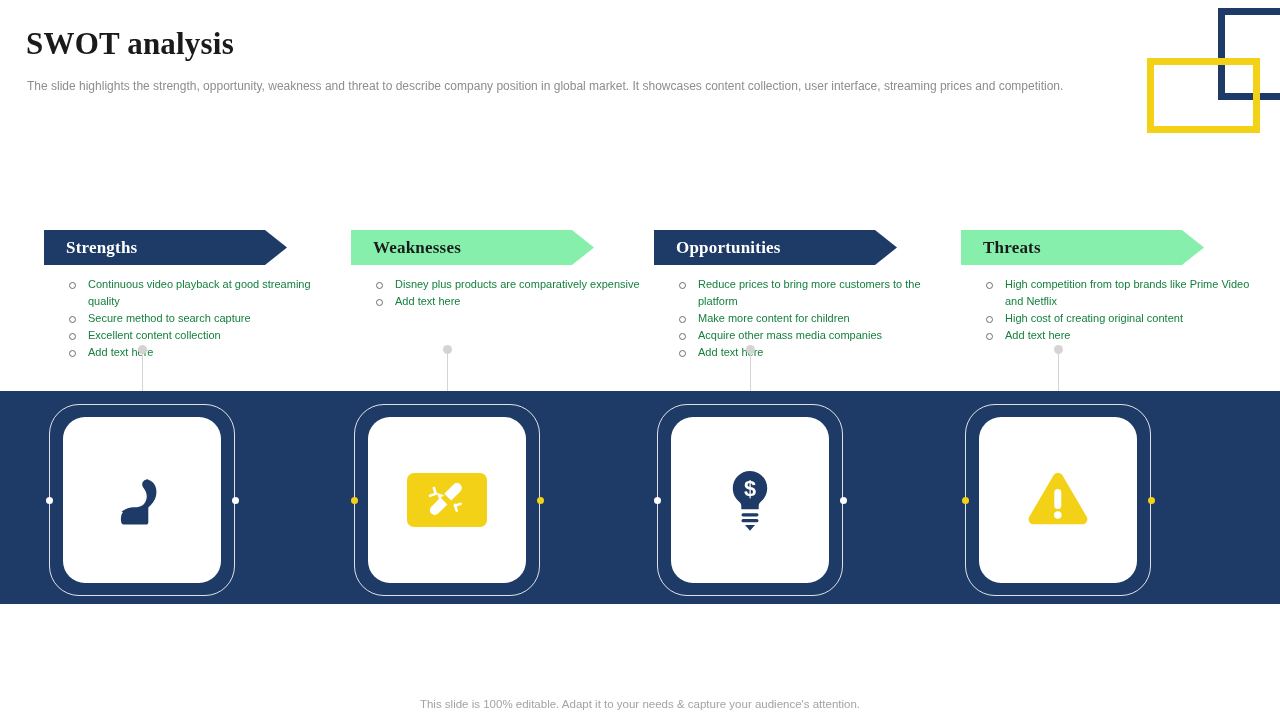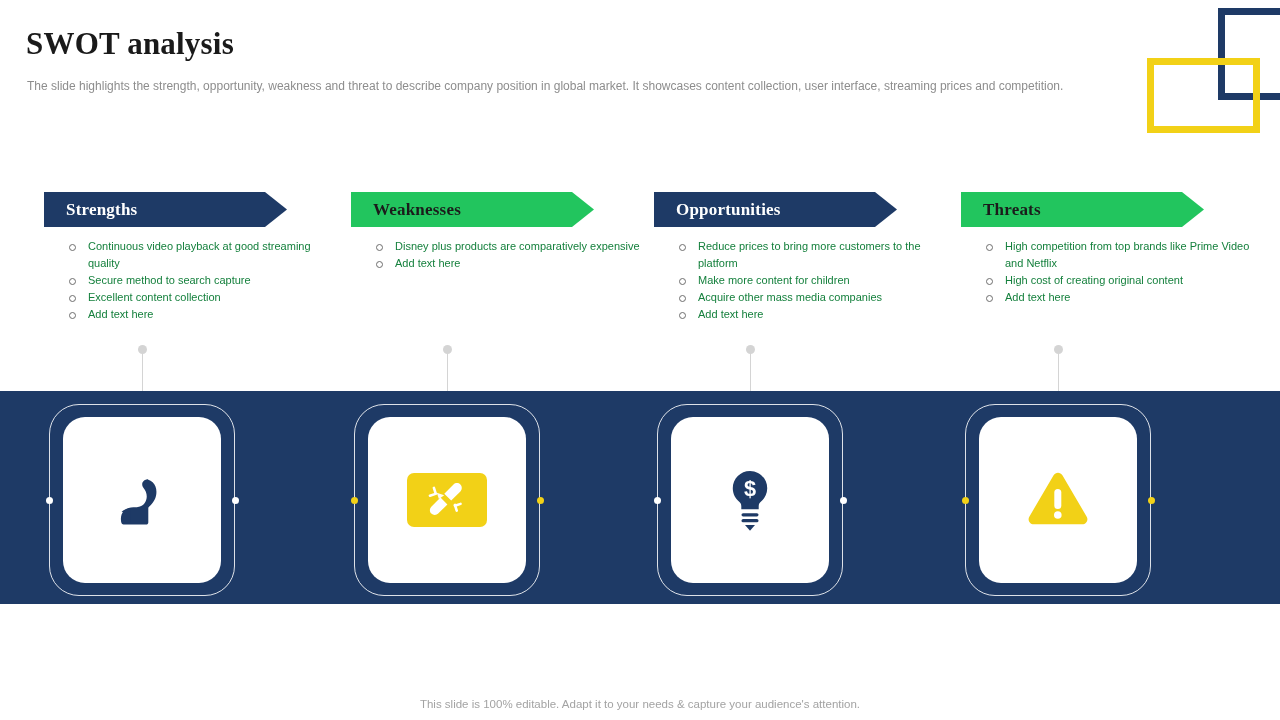--- a/index.html
+++ b/index.html
@@ -44,23 +44,24 @@
   .col-1 { left: 351px; width: 300px; }
   .col-2 { left: 654px; width: 300px; }
   .col-3 { left: 961px; width: 300px; }
 
   .banner {
     position: relative;
     height: 35px;
     display: flex; align-items: center;
     padding-left: 22px;
     clip-path: polygon(0 0, calc(100% - 22px) 0, 100% 50%, calc(100% - 22px) 100%, 0 100%);
+    margin-top: 38px;
   }
   .banner-navy   { background: #1e3a66; width: 243px; }
-  .banner-yellow { background: #22c55e; width: 243px; }
+  .banner-yellow { background: #86efac; width: 243px; }
   .banner-label {
     font-family: "Liberation Serif", serif;
     font-size: 17px; font-weight: 700; letter-spacing: .2px;
   }
   .banner-navy   .banner-label { color: #ffffff; }
   .banner-yellow .banner-label { color: #1b1b1b; }
 
   .bullets { margin-top: 11px; padding-left: 23px; list-style: none; }
   .bullets li {
     position: relative;

